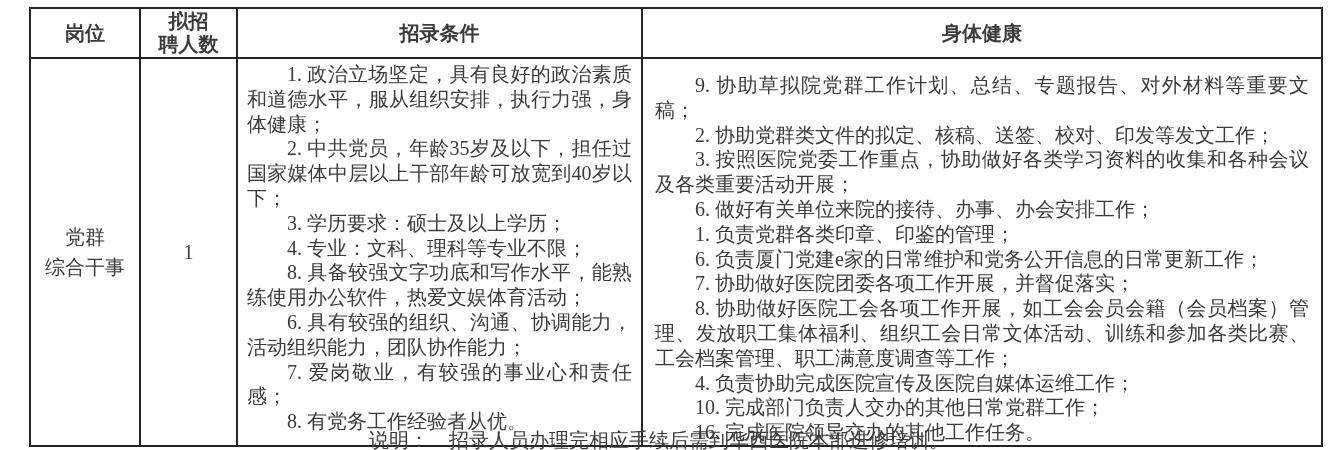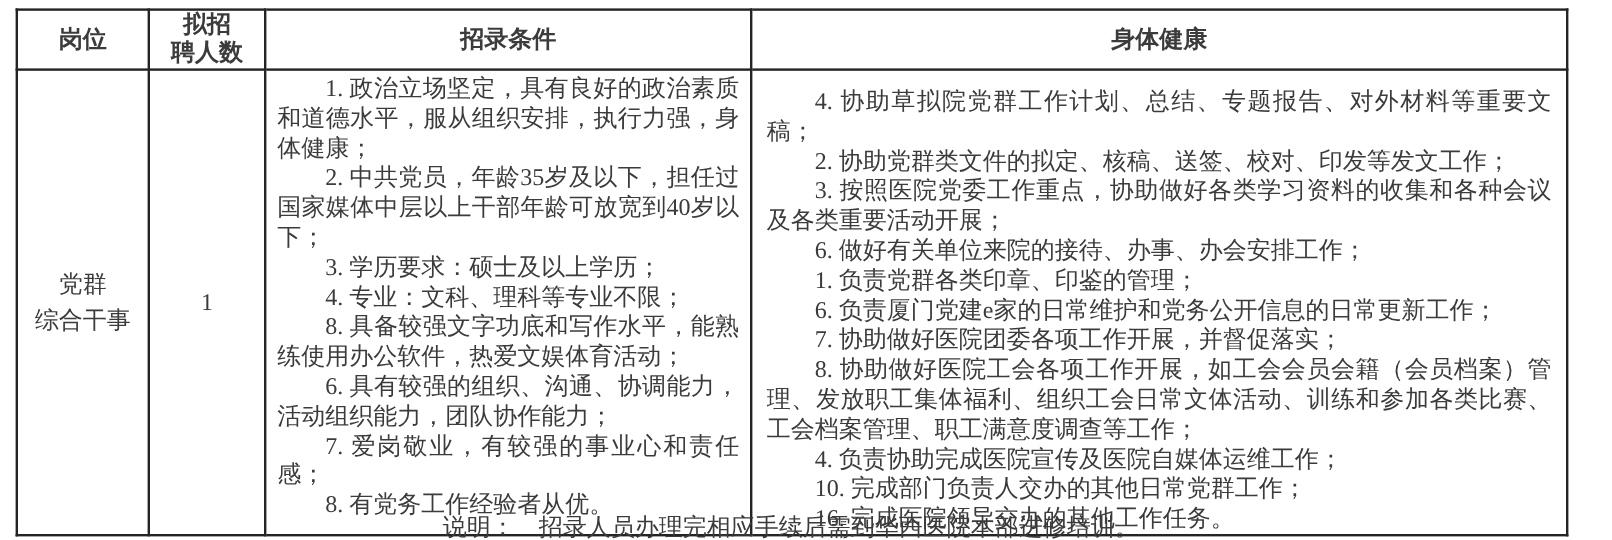--- a/index.html
+++ b/index.html
@@ -7,21 +7,21 @@
     margin: 0; padding: 0;
     width: 1343px; height: 450px;
     background: #ffffff;
     overflow: hidden;
     font-family: "Liberation Serif", "DejaVu Serif", serif;
     color: #3b3b3b;
     position: relative;
   }
   .doc-table {
     position: absolute;
-    left: 13px; top: 7px;
+    left: 29px; top: 7px;
     width: 1292px;
     border-collapse: collapse;
     table-layout: fixed;
   }
   .doc-table th, .doc-table td {
     border: 2px solid #242424;
     overflow: hidden;
   }
   .doc-table thead th {
     height: 50px;
@@ -91,21 +91,21 @@
         <p>1. 政治立场坚定，具有良好的政治素质和道德水平，服从组织安排，执行力强，身体健康；</p>
         <p>2. 中共党员，年龄35岁及以下，担任过国家媒体中层以上干部年龄可放宽到40岁以下；</p>
         <p>3. 学历要求：硕士及以上学历；</p>
         <p>4. 专业：文科、理科等专业不限；</p>
         <p>8. 具备较强文字功底和写作水平，能熟练使用办公软件，热爱文娱体育活动；</p>
         <p>6. 具有较强的组织、沟通、协调能力，活动组织能力，团队协作能力；</p>
         <p>7. 爱岗敬业，有较强的事业心和责任感；</p>
         <p>8. 有党务工作经验者从优。</p>
       </td>
       <td class="cell-text duties-cell">
-        <p>4. 协助草拟院党群工作计划、总结、专题报告、对外材料等重要文稿；</p>
+        <p>9. 协助草拟院党群工作计划、总结、专题报告、对外材料等重要文稿；</p>
         <p>2. 协助党群类文件的拟定、核稿、送签、校对、印发等发文工作；</p>
         <p>3. 按照医院党委工作重点，协助做好各类学习资料的收集和各种会议及各类重要活动开展；</p>
         <p>6. 做好有关单位来院的接待、办事、办会安排工作；</p>
         <p>1. 负责党群各类印章、印鉴的管理；</p>
         <p>6. 负责厦门党建e家的日常维护和党务公开信息的日常更新工作；</p>
         <p>7. 协助做好医院团委各项工作开展，并督促落实；</p>
         <p>8. 协助做好医院工会各项工作开展，如工会会员会籍（会员档案）管理、发放职工集体福利、组织工会日常文体活动、训练和参加各类比赛、工会档案管理、职工满意度调查等工作；</p>
         <p>4. 负责协助完成医院宣传及医院自媒体运维工作；</p>
         <p>10. 完成部门负责人交办的其他日常党群工作；</p>
         <p>16. 完成医院领导交办的其他工作任务。</p>

